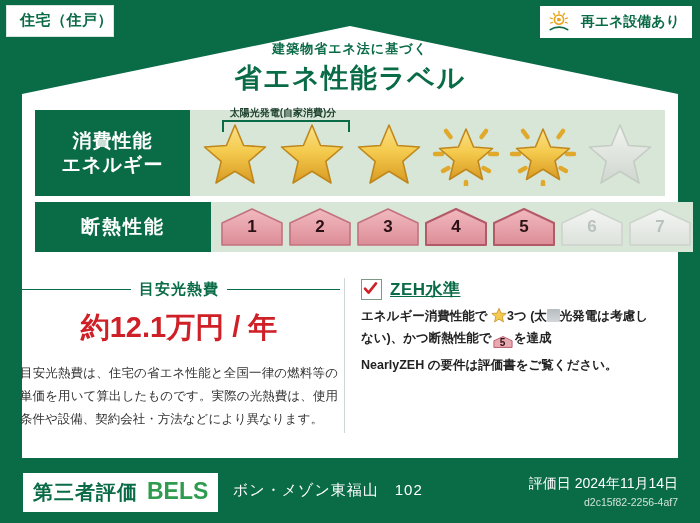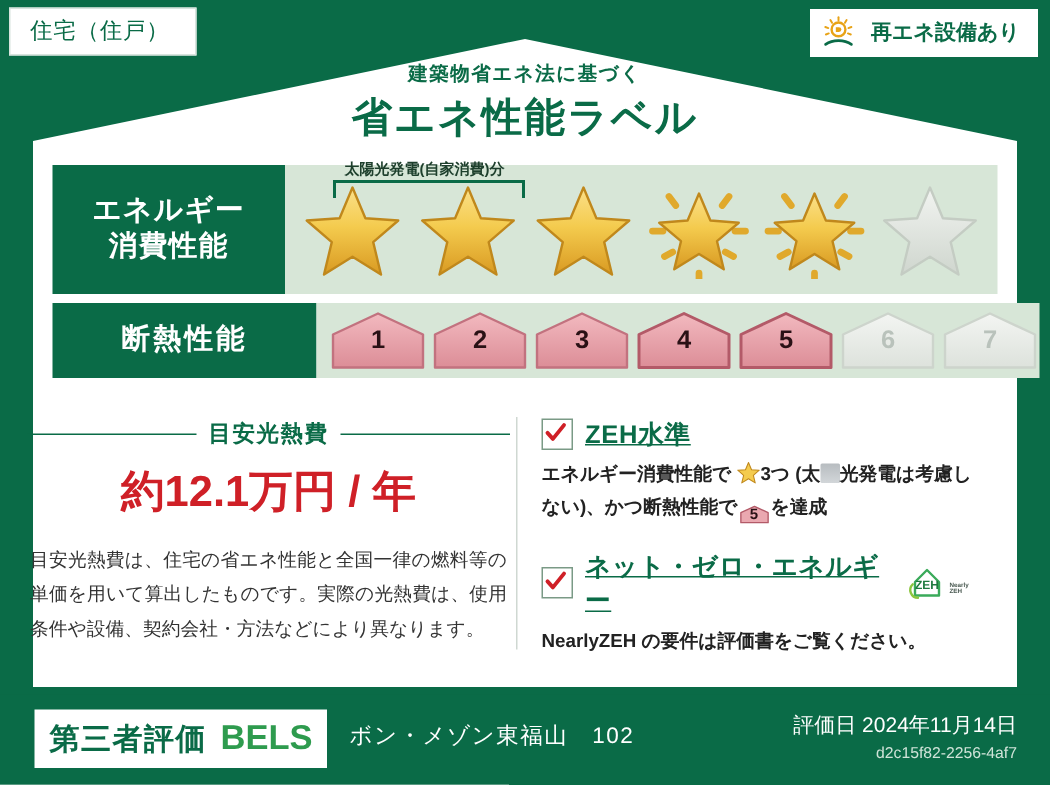--- a/index.html
+++ b/index.html
@@ -21,22 +21,22 @@
     position:absolute;left:22px;top:26px;width:656px;height:432px;
     background:#ffffff;
     z-index:2;
     clip-path:polygon(0 68px, 328px 0, 656px 68px, 656px 432px, 0 432px);
   }
 
   
   .tag-house{
     position:absolute;left:6px;top:5px;z-index:6;
     background:#ffffff;border:1px solid #d8e4de;
-    padding:5px 17px 6px 13px;
-    color:#0a6b47;font-weight:normal;font-size:15px;letter-spacing:.5px;
+    padding:5px 0 6px 13px;
+    color:#0a6b47;font-weight:bold;font-size:15px;letter-spacing:.5px;
   }
   
   .tag-renew{
     position:absolute;right:8px;top:6px;z-index:6;
     background:#ffffff;
     padding:4px 12px 4px 8px;
     display:flex;align-items:center;gap:7px;
     color:#0a6b47;font-weight:bold;font-size:14px;
   }
   .sun-icon{width:26px;height:24px;display:block;}
@@ -169,22 +169,22 @@
 
   <div class="title-wrap">
     <div class="title-sub">建築物省エネ法に基づく</div>
     <div class="title-main">省エネ性能ラベル</div>
   </div>
 
   <div class="rows">
 
     <div class="row row-energy">
       <div class="row-label">
+        <span>消費性能</span>
         <span>エネルギー</span>
-        <span>消費性能</span>
       </div>
       <div class="row-body">
         <div class="solar-note">太陽光発電(自家消費)分</div>
         <div class="solar-bracket"></div>
         <div class="stars">
 
           <div class="star-cell">
             <svg class="star-svg" viewBox="0 0 68 65">
               <defs>
                 <linearGradient id="gg1" x1="0" y1="0" x2="0" y2="1">
@@ -354,37 +354,20 @@
         <svg class="inline-star" viewBox="0 0 68 65">
           <polygon points="34,4 42.6,24.5 64.5,26 47.8,40.4 53,62 34,50.2 15,62 20.2,40.4 3.5,26 25.4,24.5" fill="#f4cb4e" stroke="#c0881c" stroke-width="3" stroke-linejoin="round"></polygon>
         </svg><span>3つ (太</span><span class="redact"></span><span>光発電は考慮しない)、かつ断熱性能で</span><span class="lvl-inline">
           <svg viewBox="0 0 66 40">
               <polygon points="33,2 63,16 63,38 3,38 3,16" fill="#eaa8b0" stroke="#b35a68" stroke-width="3" stroke-linejoin="round"></polygon>
             </svg>
           <b>5</b>
         </span><span>を達成</span>
       </div>
 
-      <div class="chk-row mt14">
-        <span class="chk">
-          <svg viewBox="0 0 15 15">
-              <path d="M2 7.6 L5.6 11.6 L13 2.4" fill="none" stroke="#cf2027" stroke-width="2.6" stroke-linecap="round" stroke-linejoin="round"></path>
-            </svg>
-        </span>
-        <span class="chk-title">ネット・ゼロ・エネルギー</span>
-        <span>
-          <svg class="zeh-logo" viewBox="0 0 44 25">
-            <path d="M6 12 L14 4 L22 12 L22 21 L6 21 Z" fill="none" stroke="#3aaa5a" stroke-width="1.6" stroke-linejoin="round"></path>
-            <path d="M4.5 13.5 C1 17, 3.5 22.5, 8 22.5" fill="none" stroke="#8cc63f" stroke-width="1.6" stroke-linecap="round"></path>
-            <text x="14" y="16.5" font-size="8" font-weight="bold" fill="#1f7a3f" text-anchor="middle" font-family="Liberation Sans, sans-serif">ZEH</text>
-            <text x="29" y="15" font-size="4.2" font-weight="bold" fill="#4a5a52" font-family="Liberation Sans, sans-serif">Nearly</text>
-            <text x="29" y="19.6" font-size="4.2" font-weight="bold" fill="#4a5a52" font-family="Liberation Sans, sans-serif">ZEH</text>
-          </svg>
-        </span>
-      </div>
       <div class="chk-body">NearlyZEH の要件は評価書をご覧ください。</div>
 
     </div>
   </div>
 
   <div class="footer">
     <div class="bels-badge">
       <span class="b1">第三者評価</span>
       <span class="b2">BELS</span>
     </div>

